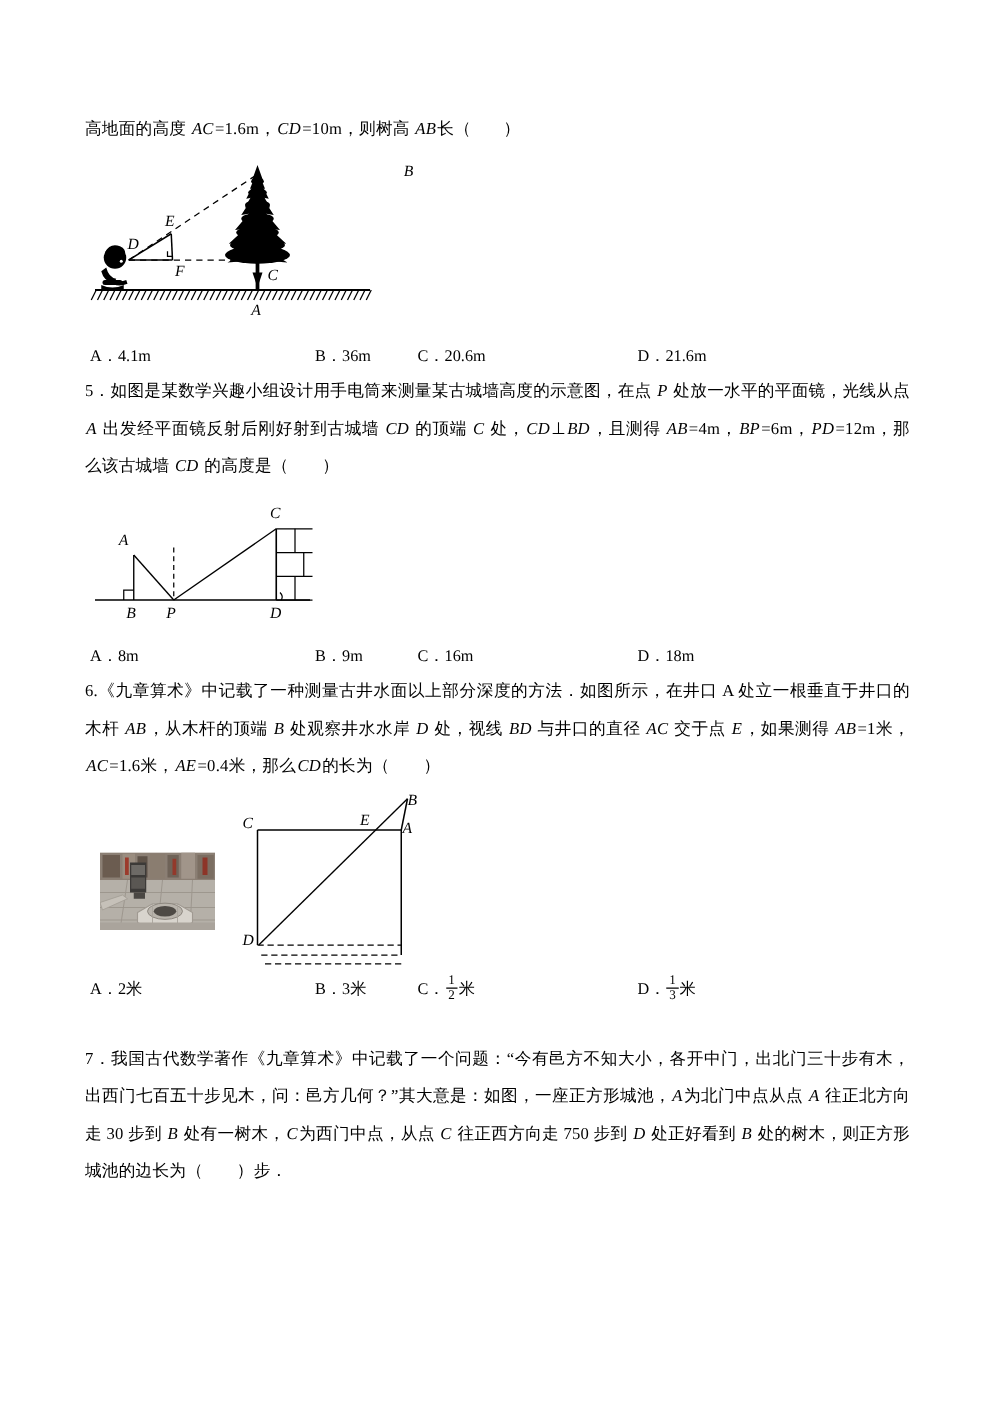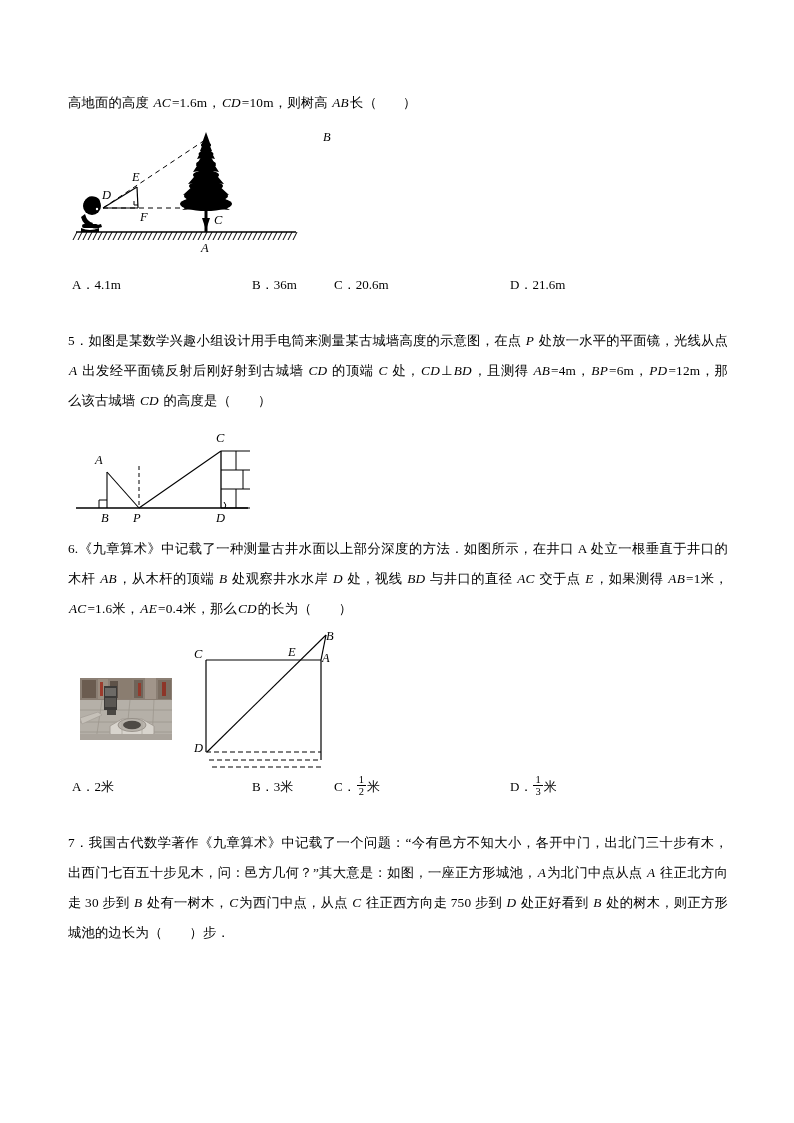--- a/index.html
+++ b/index.html
@@ -203,21 +203,21 @@
       <span class="lbl" style="left:133px; top:124px;">A</span>
     </div>
 
     <div class="options" style="margin-top:6px;">
       <span class="opt opt-a"><span class="lab">A．</span><span>4.1m</span></span>
       <span class="opt opt-b"><span class="lab">B．</span><span>36m</span></span>
       <span class="opt opt-c"><span class="lab">C．</span><span>20.6m</span></span>
       <span class="opt opt-d"><span class="lab">D．</span><span>21.6m</span></span>
     </div>
 
-    <div class="qline" style="margin-top:28px;">
+    <div class="qline" style="margin-top:0;">
       <span><span class="mn">5．如图是某数学兴趣小组设计用手电筒来测量某古城墙高度的示意图，在点 </span><span class="mi">P</span><span class="mn"> 处放一水平的平面镜，光线从点 </span><span class="mi">A</span><span class="mn"> 出发经平面镜反射后刚好射到古城墙 </span><span class="mi">CD</span><span class="mn"> 的顶端 </span><span class="mi">C</span><span class="mn"> 处，</span><span class="mi">CD</span><span class="mn">⊥</span><span class="mi">BD</span><span class="mn">，且测得 </span><span class="mi">AB</span><span class="mn">=4m，</span><span class="mi">BP</span><span class="mn">=6m，</span><span class="mi">PD</span><span class="mn">=12m，那么该古城墙 </span><span class="mi">CD</span><span class="mn"> 的高度是（　　）</span></span>
     </div>
 
     <div class="figwrap" style="height:108px; margin-top:10px;">
       <svg width="340" height="108" viewBox="0 0 340 108">
 
         <line x1="8" y1="82" x2="180" y2="82" stroke="#000" stroke-width="1.3"></line>
 
         <line x1="39" y1="46" x2="39" y2="82" stroke="#000" stroke-width="1.1"></line>
 
@@ -244,20 +244,26 @@
         <path d="M156 76 q3 3 1 6" fill="none" stroke="#000" stroke-width="1"></path>
       </svg>
 
       <span class="lbl" style="left:27px; top:28px;">A</span>
       <span class="lbl" style="left:148px; top:6px;">C</span>
       <span class="lbl" style="left:33px; top:86px;">B</span>
       <span class="lbl" style="left:65px; top:86px;">P</span>
       <span class="lbl" style="left:148px; top:86px;">D</span>
     </div>
 
+    <div class="options" style="margin-top:6px;">
+      <span class="opt opt-a"><span class="lab">A．</span><span>8m</span></span>
+      <span class="opt opt-b"><span class="lab">B．</span><span>9m</span></span>
+      <span class="opt opt-c"><span class="lab">C．</span><span>16m</span></span>
+      <span class="opt opt-d"><span class="lab">D．</span><span>18m</span></span>
+    </div>
 
     <div class="qline" style="">
       <span><span class="mn">6.《九章算术》中记载了一种测量古井水面以上部分深度的方法．如图所示，在井口 A 处立一根垂直于井口的木杆 </span><span class="mi">AB</span><span class="mn">，从木杆的顶端 </span><span class="mi">B</span><span class="mn"> 处观察井水水岸 </span><span class="mi">D</span><span class="mn"> 处，视线 </span><span class="mi">BD</span><span class="mn"> 与井口的直径 </span><span class="mi">AC</span><span class="mn"> 交于点 </span><span class="mi">E</span><span class="mn">，如果测得 </span><span class="mi">AB</span><span class="mn">=1米，</span><span class="mi">AC</span><span class="mn">=1.6米，</span><span class="mi">AE</span><span class="mn">=0.4米，那么</span><span class="mi">CD</span><span class="mn">的长为（　　）</span></span>
     </div>
 
     <div class="figwrap" style="height:140px; margin-top:6px;">
 
       <div class="photo-box" style="left:12px; top:48px; width:92px; height:62px;">
         <svg width="92" height="62" viewBox="0 0 92 62">
           <rect x="0" y="0" width="92" height="62" fill="#c9c4bd"></rect>

